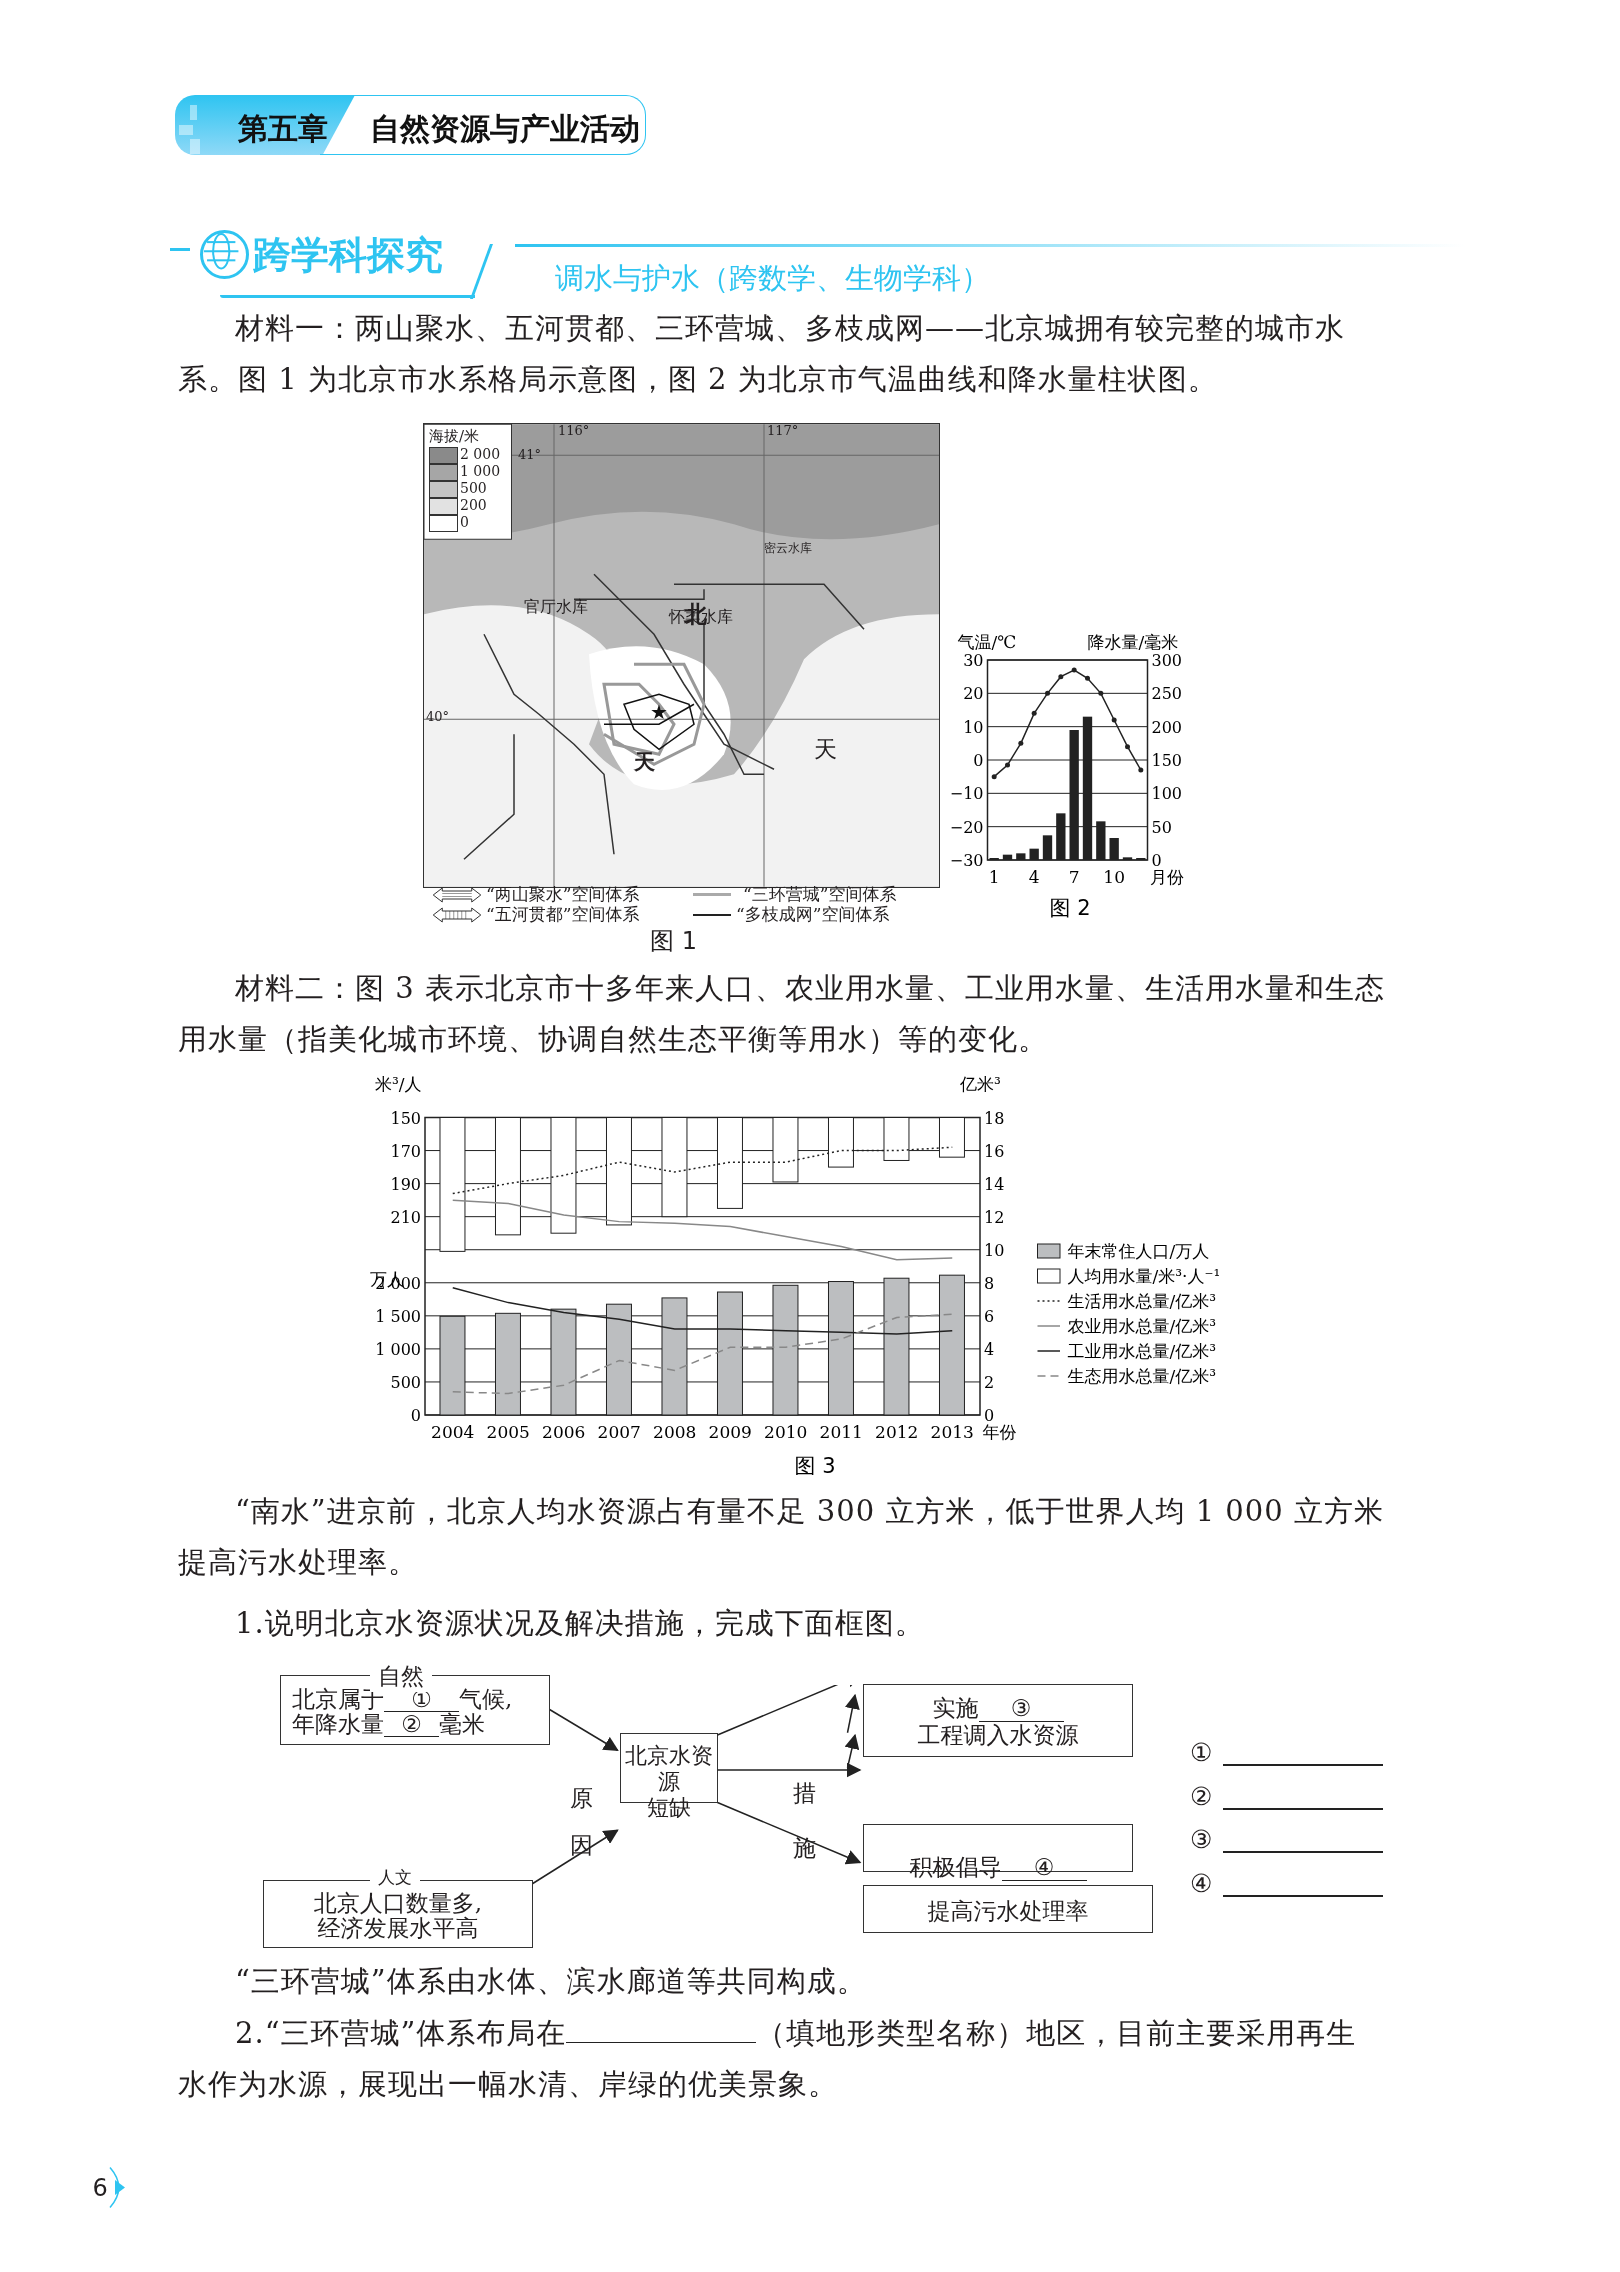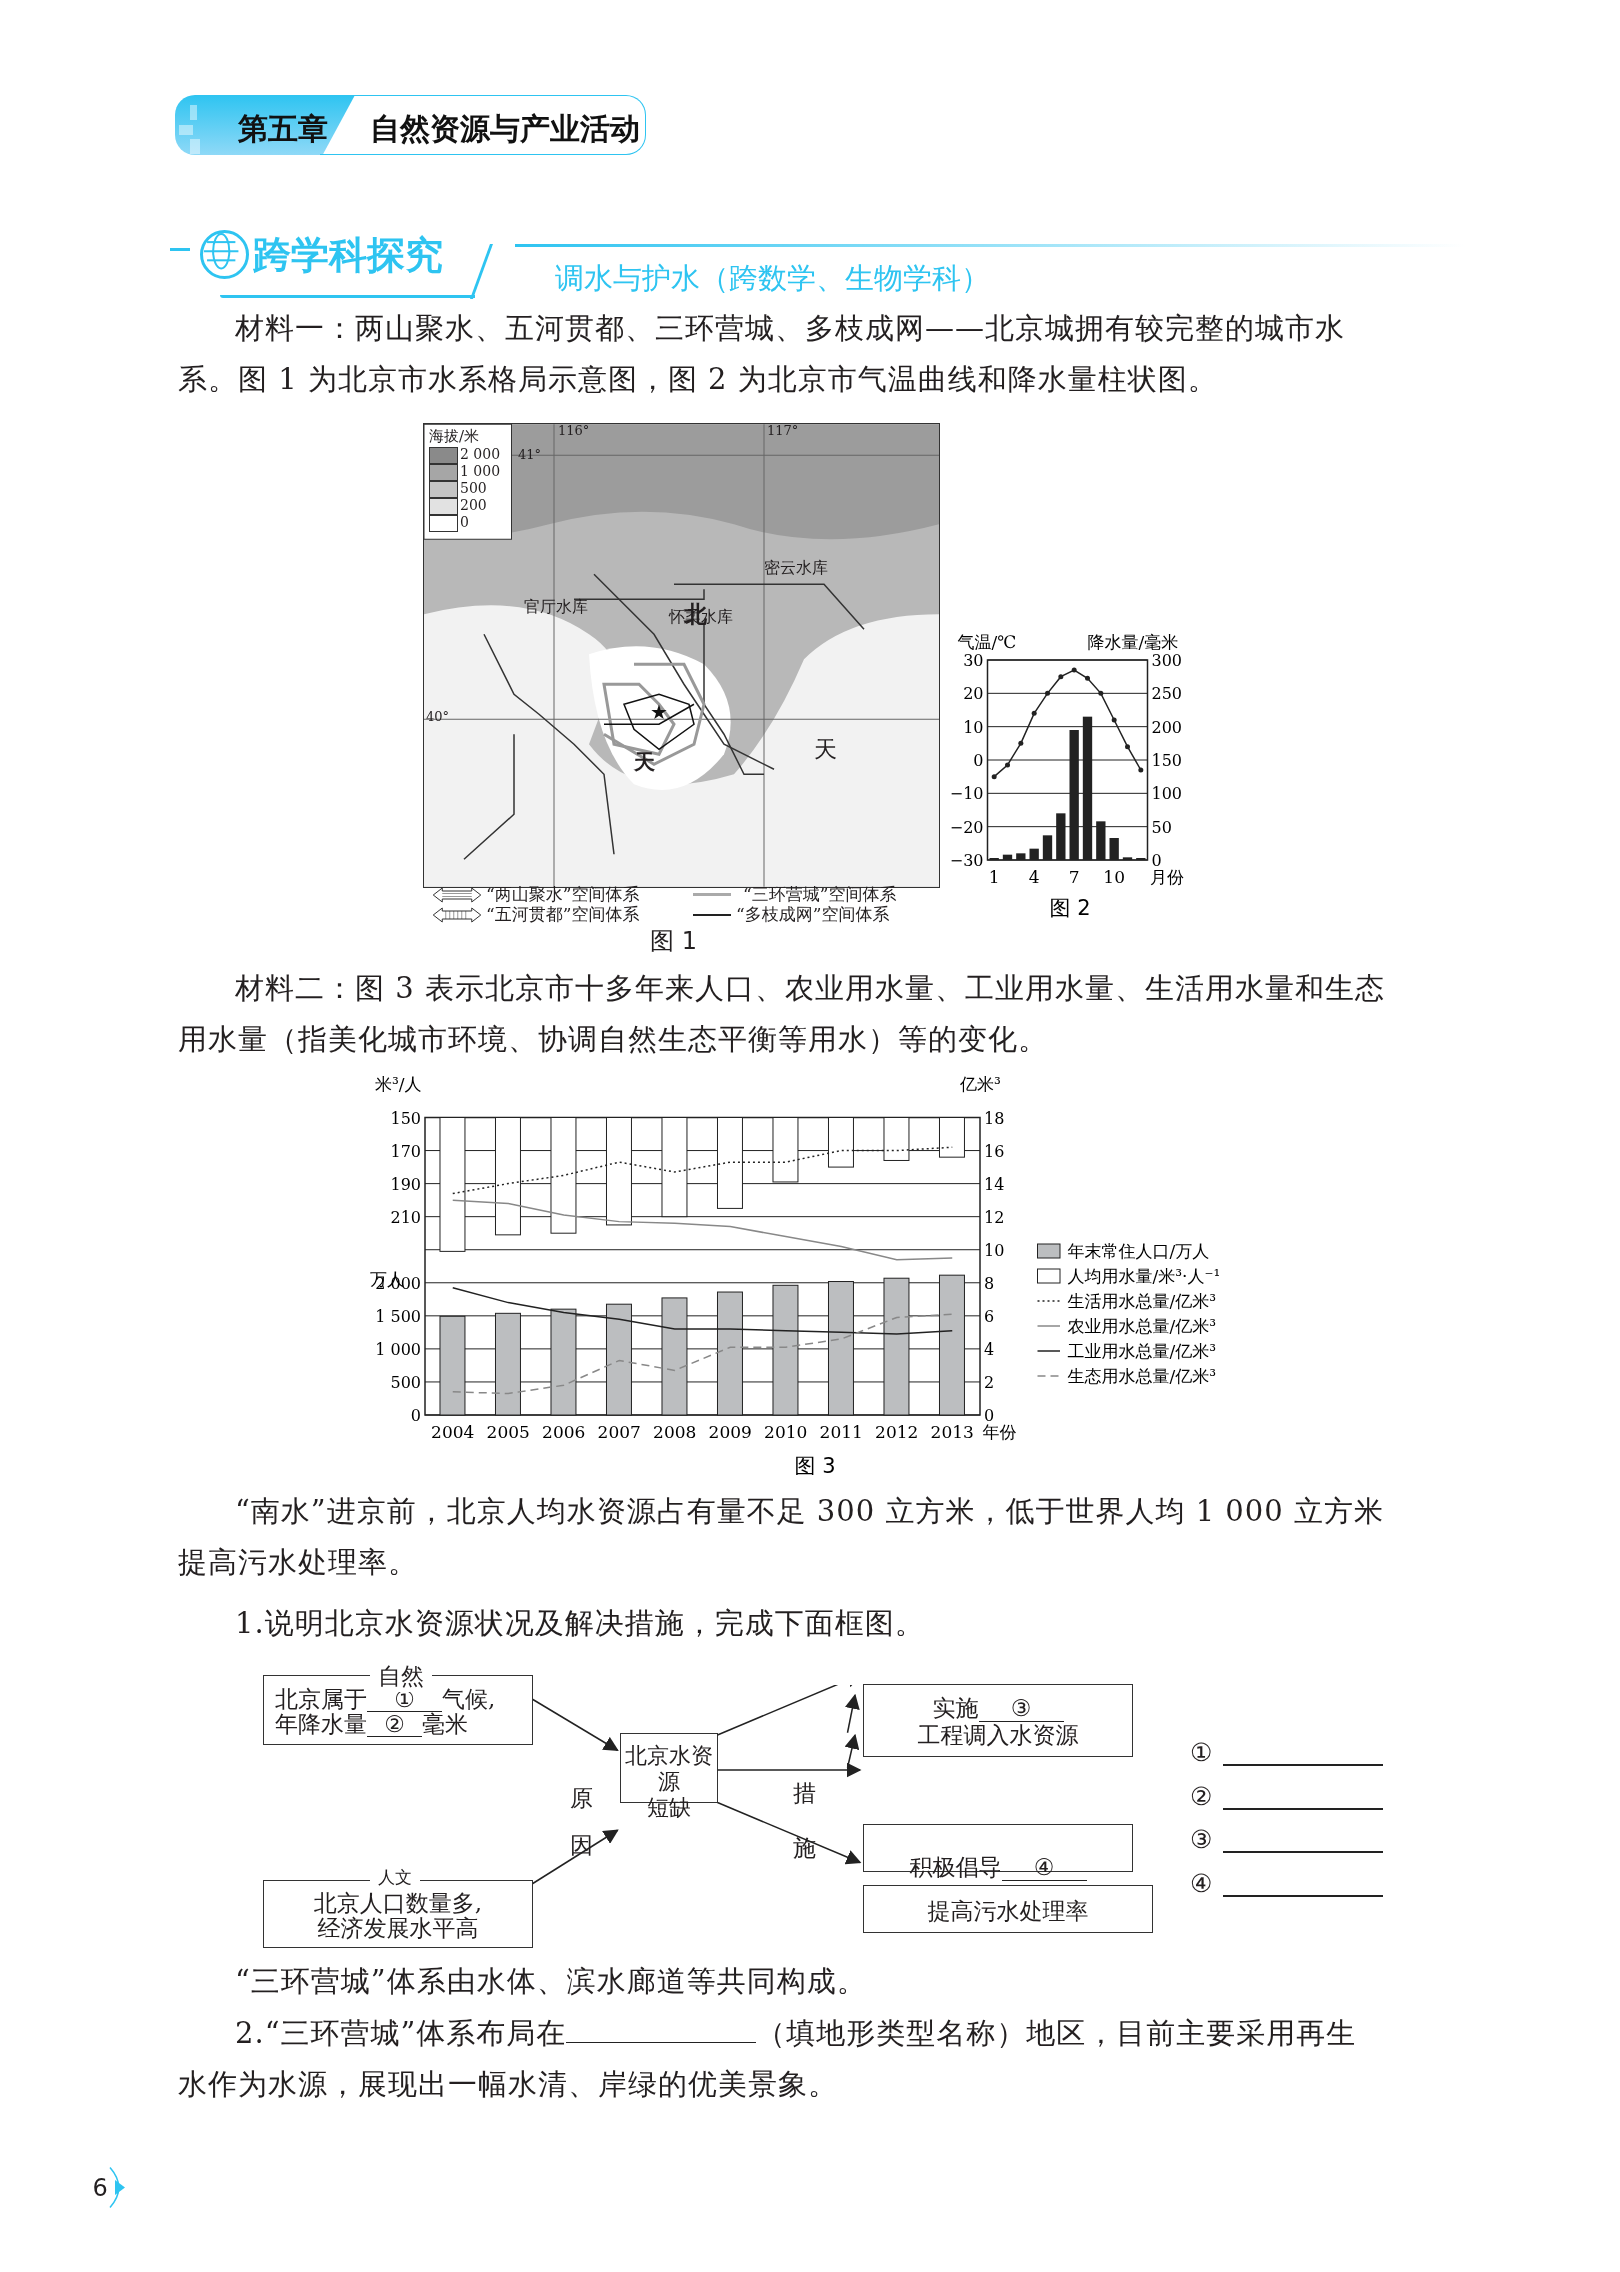--- a/index.html
+++ b/index.html
@@ -114,21 +114,21 @@
       <div style="display: flex; align-items: flex-start; height: 17px;">
         <span style="display: inline-block; width: 29px; height: 17px; border: 1px solid rgb(51, 51, 51); box-sizing: border-box; background: rgb(255, 255, 255);"></span>
         <span style="font-size: 14px; margin-left: 2px; line-height: 14px;">0</span>
       </div>
     </div>
   <div class="abs" style="left:134px;top:-1px;font-size:13px;">116°</div>
   <div class="abs" style="left:343px;top:-1px;font-size:13px;">117°</div>
   <div class="abs" style="left:94px;top:22.5px;font-size:13px;">41°</div>
   <div class="abs" style="left:2px;top:285px;font-size:13px;">40°</div>
   <div class="abs" style="left:100px;top:173px;font-size:16px;">官厅水库</div>
-  <div class="abs" style="left:340px;top:134px;font-size:16px;">密云水库</div>
+  <div class="abs" style="left:340px;top:116px;font-size:12px;">密云水库</div>
   <div class="abs" style="left:245px;top:183px;font-size:16px;">怀柔水库</div>
   <div class="abs" style="left:210px;top:324px;font-size:21px;font-weight:bold;font-family:'DejaVu Sans',sans-serif;">天</div>
   <div class="abs" style="left:260px;top:175px;font-size:23px;font-weight:bold;">北</div>
   <div class="abs" style="left:390px;top:310px;font-size:23px;">天</div>
 </div>
 
 <div id="maplegend" class="abs">
   <div class="abs" style="left:10px;top:0px;display:flex;align-items:center;gap:5px;">
     <svg width="48" height="16" viewBox="0 0 95 32">
         <path d="M0 16 L18 2 L18 8 L77 8 L77 2 L95 16 L77 30 L77 24 L18 24 L18 30 Z" fill="#fff" stroke="#333" stroke-width="2"></path>
@@ -325,21 +325,21 @@
       <line x1="1695" y1="3465" x2="1710" y2="3390" marker-end="url(#ah)"></line>
       <line x1="1695" y1="3535" x2="1710" y2="3470" marker-end="url(#ah)"></line>
       <line x1="1715" y1="3470" x2="1715" y2="3470"></line>
     </g>
     <g stroke="#222" stroke-width="3">
       <line x1="1695" y1="3465" x2="1695" y2="3465"></line>
     </g>
   </svg>
 </div>
 
-<div class="box" style="left:263px;top:1675px;width:270px;height:70px;text-align:left;padding:11px 0 0 11px;line-height:24px;">
+<div class="box" style="left:280px;top:1675px;width:270px;height:70px;text-align:left;padding:11px 0 0 11px;line-height:24px;">
   <div><span>北京属于</span><span class="blank" style="min-width:75px;">①</span><span>气候,</span></div>
   <div><span>年降水量</span><span class="blank" style="min-width:55px;">②</span><span>毫米</span></div>
 </div>
 <div class="abs" style="left:370px;top:1661px;padding:0 8px;background:#fff;font-size:23px;">自然</div>
 
 <div class="box" style="left:263px;top:1880px;width:270px;height:68px;padding-top:10px;line-height:25px;">
   <div>北京人口数量多,</div>
   <div>经济发展水平高</div>
 </div>
 <div class="abs" style="left:370px;top:1866px;padding:0 8px;background:#fff;font-size:17px;">人文</div>

